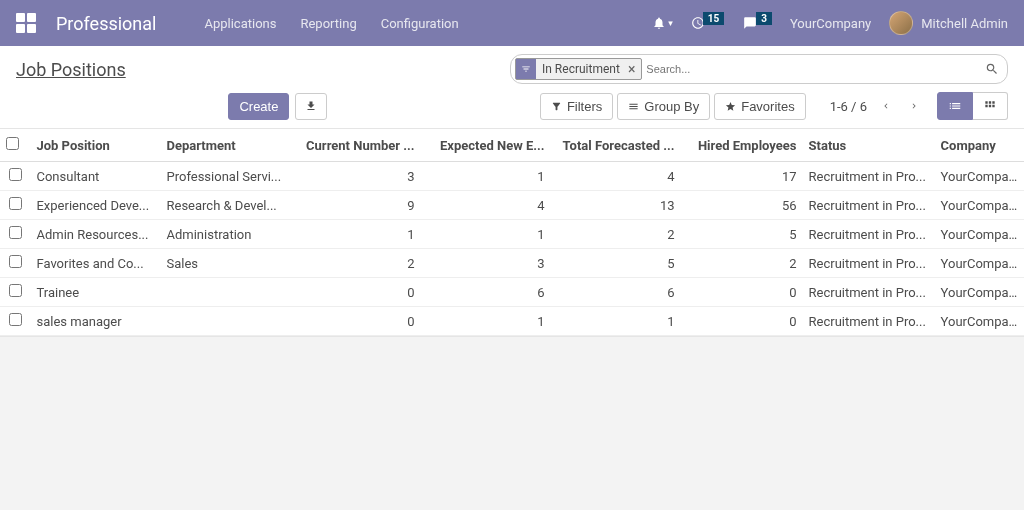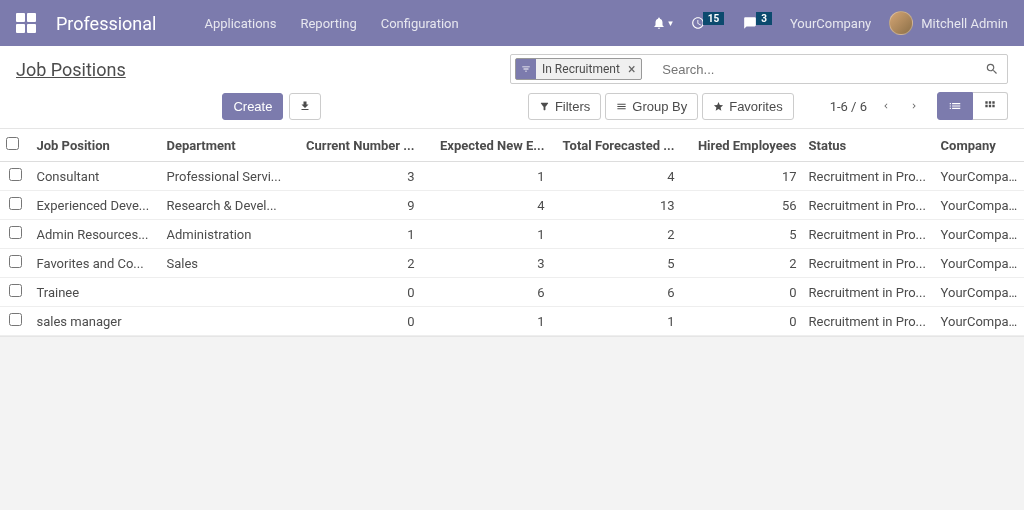--- a/index.html
+++ b/index.html
@@ -111,21 +111,21 @@
     .breadcrumb {
       font-size: 18px;
       color: #4c4c4c;
       flex: 1;
       text-decoration: underline;
     }
     .search-wrap {
       display: flex;
       align-items: center;
       border: 1px solid #ccc;
-      border-radius: 2px;
+      border-radius: 12px;
       width: 498px;
       height: 30px;
       padding: 0 8px 0 4px;
     }
     .search-facet {
       display: flex;
       align-items: center;
       background: #f0f0f0;
       border: 1px solid #999;
       border-radius: 2px;
@@ -148,22 +148,22 @@
     .facet-remove {
       cursor: pointer;
       color: #666;
       padding: 0 2px;
       font-size: 14px;
     }
     .search-input {
       border: none;
       outline: none;
       flex: 1;
-      padding: 0 20px;
-      font-size: 13px;
+      padding: 0 4px;
+      font-size: 11px;
     }
     .search-icon {
       color: #666;
       cursor: pointer;
     }
     .cp-row2 {
       display: flex;
       align-items: center;
     }
     .cp-left {
@@ -202,21 +202,21 @@
       cursor: pointer;
       color: #4c4c4c;
       display: flex;
       align-items: center;
       gap: 5px;
     }
     .cp-right {
       display: flex;
       align-items: center;
       gap: 14px;
-      margin-left: 36px;
+      margin-left: 24px;
       text-align: center;
     }
     .pager {
       display: flex;
       align-items: center;
       gap: 10px;
       color: #4c4c4c;
     }
     .pager-arrow {
       cursor: pointer;

